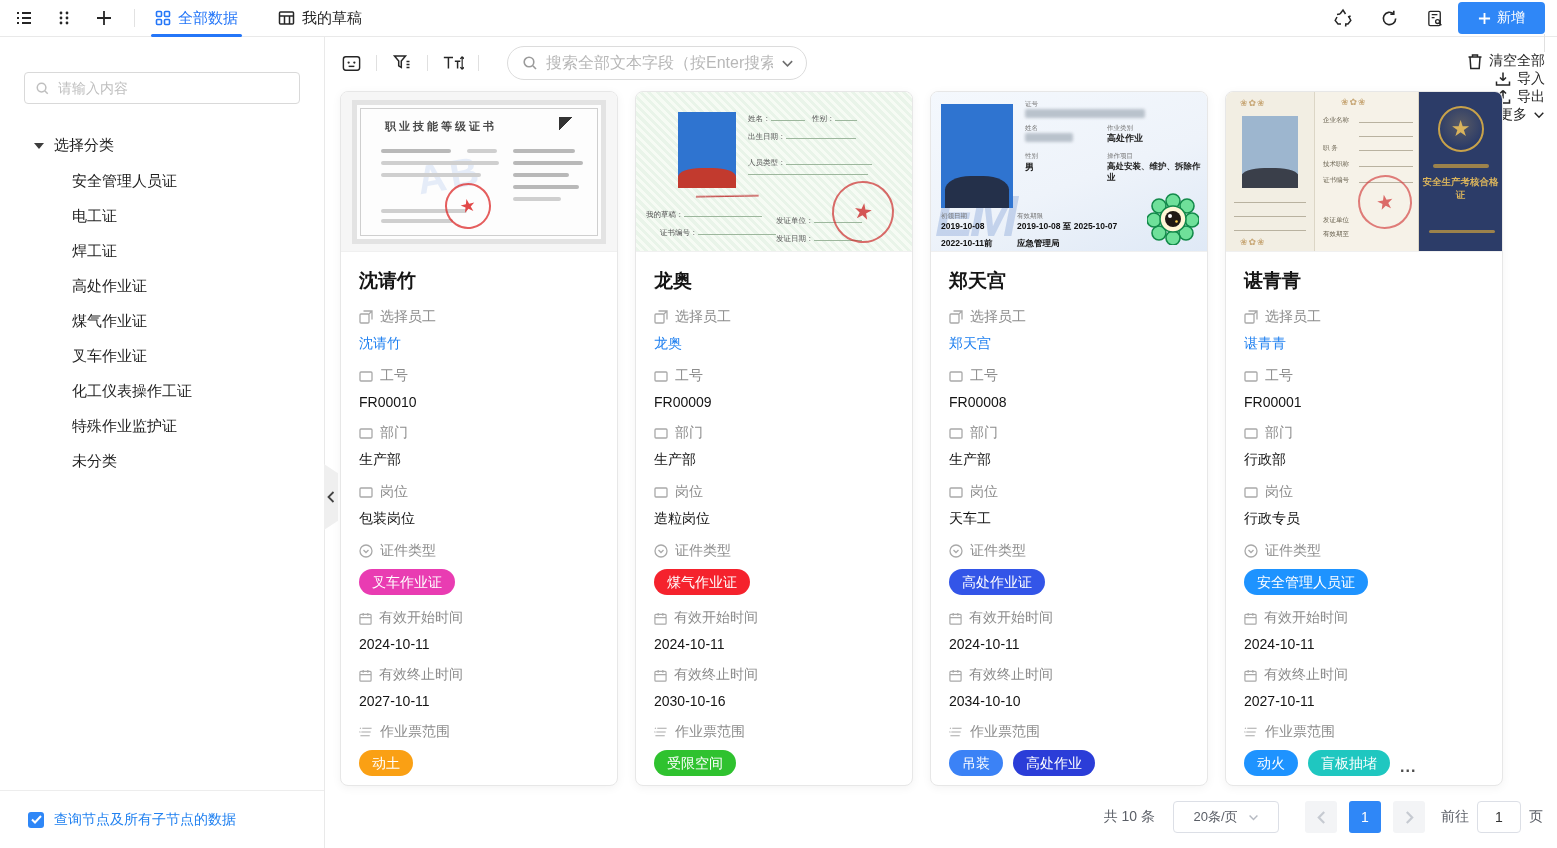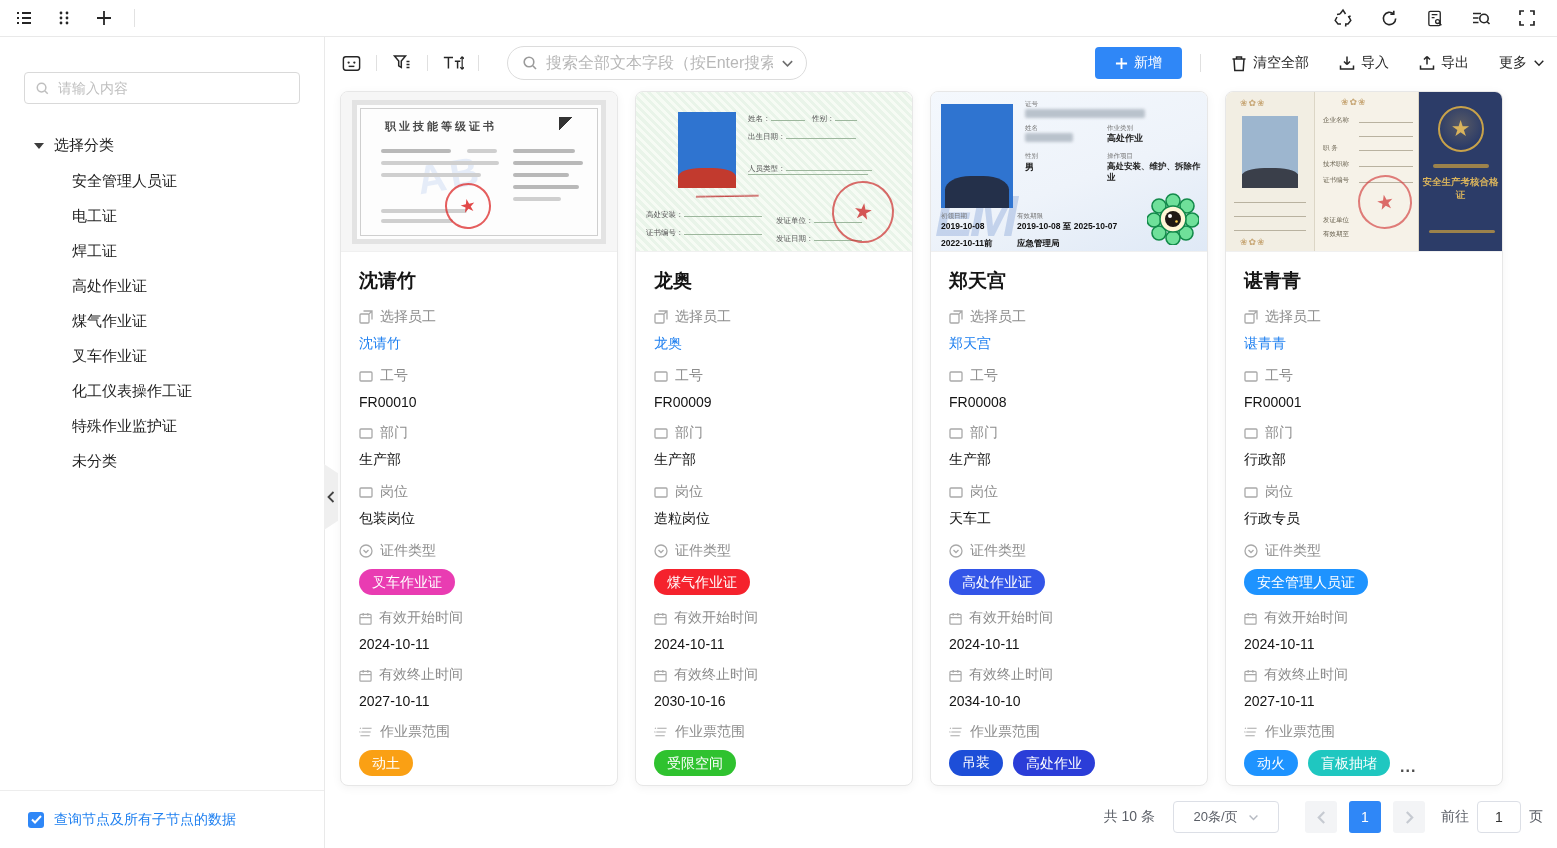--- a/index.html
+++ b/index.html
@@ -34,21 +34,21 @@
   .s-footer span { color:#2080f0; font-size:14px; }
 
   
   .main { flex:1; position:relative; padding:0 12px 0 15px; display:flex; flex-direction:column; }
   .toolbar { height:52px; display:flex; align-items:center; gap:0; }
   .t-icon { width:22px; height:22px; display:flex; align-items:center; justify-content:center; color:#262626; cursor:pointer; }
   .t-sep { width:1px; height:16px; background:#e0e0e0; margin:0 14px; }
   .t-search { width:300px; height:34px; border:1px solid #dcdcdc; border-radius:17px; display:flex; align-items:center; padding:0 12px 0 14px; gap:8px; margin-left:14px; color:#a8a8a8; }
   .t-search input { flex:1; border:none; outline:none; font-size:16px; font-family:inherit; color:#262626; background:transparent; }
   .t-search input::placeholder { color:#b8b8b8; }
-  .toolbar-right { margin-left:auto; display:flex; align-items:center; }
+  .toolbar-right { margin-left:auto; display:flex; align-items:flex-end;flex-direction:column; }
   .btn-add { height:32px; padding:0 20px; background:#2f87f7; color:#fff; border:none; border-radius:4px; font-size:14px; display:flex; align-items:center; gap:6px; cursor:pointer; font-family:inherit; }
   .tb-act { display:flex; align-items:center; gap:6px; font-size:14px; color:#262626; cursor:pointer; margin-left:30px; }
   .tb-act svg { color:#262626; }
   .act-sep { width:1px; height:18px; background:#e0e0e0; margin-left:18px; }
 
   
   .cards { display:flex; gap:17px; margin-top:2px; }
   .card { width:278px; height:695px; border:1px solid #e7e7e7; border-radius:8px; background:#fff; box-shadow:0 2px 10px rgba(0,0,0,.05); overflow:hidden; cursor:pointer; }
   .card-img { height:160px; position:relative; overflow:hidden; border-bottom:1px solid #f0f0f0; }
   .card-body { padding:10px 18px 0 18px; }
@@ -140,20 +140,38 @@
           </svg>
       </span>
       <span class="tb-icon">
         <svg width="18" height="18" viewBox="0 0 18 18" stroke="currentColor" stroke-width="1.8">
             <path d="M9 2v14M2 9h14"></path>
           </svg>
       </span>
       <span class="v-div"></span>
     </div>
 
+    <div class="tabs">
+      <div class="tab active">
+        <svg width="16" height="16" viewBox="0 0 16 16" fill="none" stroke="#2476f8" stroke-width="1.6">
+            <rect x="1.5" y="1.5" width="5" height="5" rx="1"></rect>
+            <rect x="9.5" y="1.5" width="5" height="5" rx="1"></rect>
+            <rect x="1.5" y="9.5" width="5" height="5" rx="1"></rect>
+            <rect x="9.5" y="9.5" width="5" height="5" rx="1"></rect>
+          </svg>
+        <span>全部数据</span>
+      </div>
+      <div class="tab">
+        <svg width="17" height="16" viewBox="0 0 17 16" fill="none" stroke="#262626" stroke-width="1.5">
+            <rect x="1.5" y="2" width="14" height="12" rx="1"></rect>
+            <path d="M1.5 6h14M6.5 6v8M11.5 6v8"></path>
+          </svg>
+        <span>我的草稿</span>
+      </div>
+    </div>
 
     <div class="tb-right">
       <span class="tb-icon">
         <svg width="20" height="20" viewBox="0 0 20 20" fill="none" stroke="currentColor" stroke-width="1.5">
             <path d="M7 6l3-4 2.5 4"></path>
             <path d="M4 9l-1.8 3.5L5 16h3"></path>
             <path d="M16 9l1.8 3.5L15 16h-3"></path>
             <path d="M7 6l-3 .5M13 16l-.5 2.5M15 9l2.6-1"></path>
           </svg>
       </span>
@@ -397,25 +415,25 @@
         </div>
 
         <div class="card">
           <div class="card-img img2">
             <div class="photo" style="left:42px;top:20px;width:58px;height:76px">
               <div class="head"></div>
                 <div class="shirt" style="background:#c23a2e"></div>
             </div>
             <span class="f-row" style="left:112px;top:22px"><span>姓名：</span><span class="dotline" style="width:34px"></span>　<span>性别：</span><span class="dotline" style="width:22px"></span></span>
             <span class="f-row" style="left:112px;top:40px"><span>出生日期：</span><span class="dotline" style="width:70px"></span></span>
-            <span class="f-row" style="left:112px;top:72px"><span>人员类型：</span><span class="dotline" style="width:86px"></span></span>
+            <span class="f-row" style="left:112px;top:66px"><span>人员类型：</span><span class="dotline" style="width:86px"></span></span>
             <span class="f-row" style="left:112px;top:76px"><span class="dotline" style="width:120px"></span></span>
             <span class="red-script" style="left:60px;top:100px">━━━━━━━━━━━━━</span>
-            <span class="f-row" style="left:10px;top:118px"><span>高处安装：</span><span class="dotline" style="width:78px"></span></span>
-            <span class="f-row" style="left:10px;top:136px"><span>证书编号：</span><span class="dotline" style="width:78px"></span></span>
+            <span class="f-row" style="left:10px;top:118px"><span>我的草稿：</span><span class="dotline" style="width:78px"></span></span>
+            <span class="f-row" style="left:24px;top:136px"><span>证书编号：</span><span class="dotline" style="width:78px"></span></span>
             <span class="f-row" style="left:140px;top:124px"><span>发证单位：</span><span class="dotline" style="width:48px"></span></span>
             <span class="f-row" style="left:140px;top:142px"><span>发证日期：</span><span class="dotline" style="width:48px"></span></span>
             <div class="stamp2" style="right:18px;bottom:8px">★</div>
           </div>
           <div class="card-body">
             <div class="card-title">龙奥</div>
             <div class="f-label">
               <svg width="14" height="14" viewBox="0 0 14 14" fill="none" stroke="currentColor" stroke-width="1.3">
                   <rect x="1" y="4" width="9" height="9" rx="1"></rect>
                   <path d="M4.5 1h8.5v8.5M10 4l3-3"></path>
@@ -582,21 +600,21 @@
             </div>
             <div class="f-value">2034-10-10</div>
             <div class="f-label">
               <svg width="14" height="12" viewBox="0 0 15 12" fill="none" stroke="currentColor" stroke-width="1.3">
                   <path d="M3.5 2h10M2.5 6h10M1.5 10h10"></path>
                   <path d="M1 1.5l1 1M0.5 5.5l1 1" stroke-width="1.1"></path>
                 </svg>
               <span>作业票范围</span>
             </div>
             <div class="tag-row">
-              <span class="tag" style="background-color: #1d4ed8; font-family: Liberation Serif, serif;">吊装</span>
+              <span class="tag" style="background-color: #3b82f6;">吊装</span>
               <span class="tag" style="background-color: rgb(43, 61, 216);">高处作业</span>
             </div>
           </div>
         </div>
 
         <div class="card">
           <div class="card-img img4">
             <div class="pg pg1">
               <span class="orn" style="left:14px;top:6px">❀✿❀</span>
               <div class="photo photo4">

